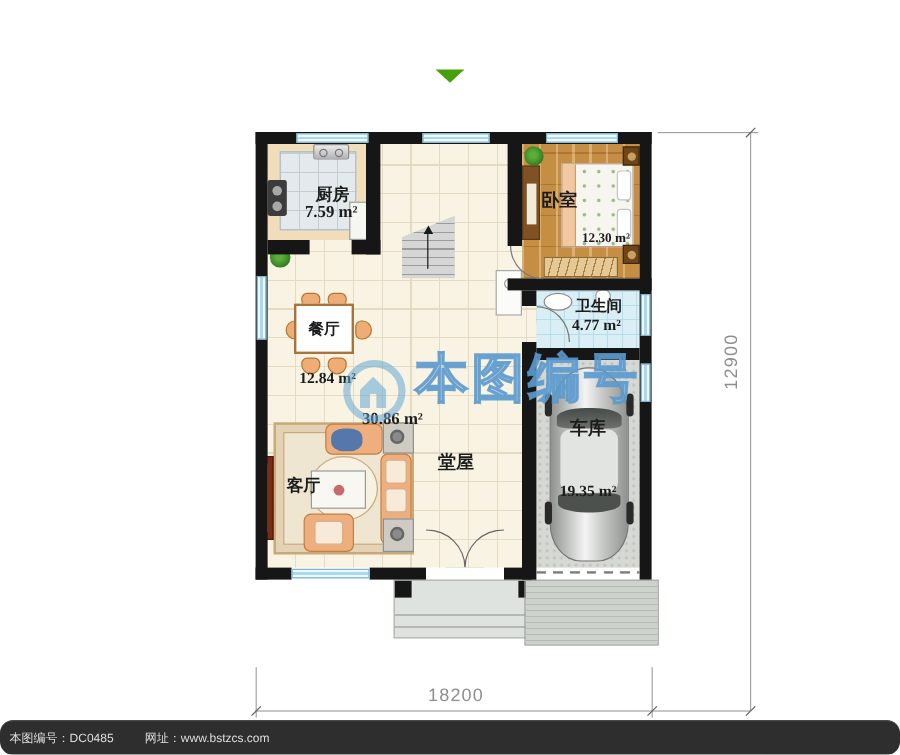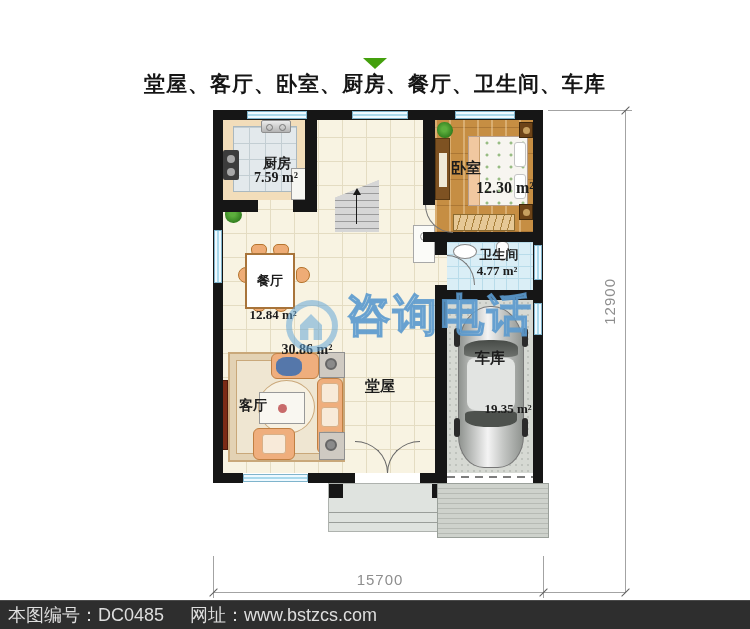--- a/index.html
+++ b/index.html
@@ -103,21 +103,21 @@
               clip-path:polygon(0 100%, 0 42%, 50% 0, 100% 42%, 100% 100%, 62% 100%, 62% 55%, 38% 55%, 38% 100%); }
   .wm-cn { position:absolute; left:68px; top:-2px; font-family:"Liberation Serif", serif;
            font-size:44px; font-weight:bold; letter-spacing:3px;
            color:rgba(125,185,230,.45); -webkit-text-stroke:1.3px rgba(88,152,205,.85); }
   .wm-en { position:absolute; left:71px; top:52px; font-size:13px; font-weight:bold;
            letter-spacing:4px; color:rgba(92,158,210,.85); }
 
   
   .footer { position:absolute; left:0; top:600px; width:750px; height:29px;
             background:var(--footer-bg,#2e2e2e); border-top:1px solid #4a4a4a;
-            display:flex; align-items:center; color:#dedede; font-size:18px; z-index:12; }
+            display:flex; align-items:center; color:#dedede; font-size:10px; z-index:12;border-radius:11px; }
   .footer span { white-space:nowrap; }
   .f-no { margin-left:8px; }
   .f-co { margin-left:26px; }
   .f-ph { margin-left:26px; }
   .f-web { margin-left:26px; }
 
   
   .car { left:243px; top:196px; width:70px; height:162px; z-index:3; }
   .car * { position:absolute; }
   .car-body { left:2px; top:0; width:66px; height:162px; border:1px solid #767676;
@@ -129,21 +129,20 @@
   .car-rearwin { left:9px; top:105px; width:52px; height:16px; background:#4d514d;
                  border-radius:18% 18% 45% 45%; }
   .car-wheel { width:6px; height:19px; background:#2a2a2a; border-radius:3px; }
 </style>
 </head>
 <body>
 
 <div class="page">
 
   <div class="header-pointer"></div>
-  <div class="subtitle">堂屋、客厅、卧室、厨房、餐厅、卫生间、车库</div>
 
   <div class="plan">
 
     <div class="floor-hall"></div>
     <div class="floor-kitchen"></div>
     <div class="floor-kitchen-tile"></div>
     <div class="floor-bedroom"></div>
     <div class="floor-bath"></div>
     <div class="floor-garage"></div>
 
@@ -202,39 +201,39 @@
     <div class="nightstand" style="left:306px;top:12px">
         <i></i>
       </div>
     <div class="nightstand" style="left:306px;top:94px">
         <i></i>
       </div>
     <div style="left:240px;top:104px;width:62px;height:17px;z-index:3;background:#e6c896;border:1px solid #8a6a30;background-image:repeating-linear-gradient(105deg, transparent 0 6px, #a8803c 6px 7px)"></div>
     <div class="arc" style="left:212px;top:95px;width:28px;height:28px;border-left:1px solid #777;border-bottom:1px solid #777;border-radius:0 0 0 100%"></div>
 
     <div class="lbl" style="left:228px;top:50px;width:50px;font-size:15px">卧室</div>
-    <div class="lbl" style="left:250px;top:69px;width:84px;font-size:16px">12.30 m²</div>
+    <div class="lbl" style="left:250px;top:83px;width:84px;font-size:11px">12.30 m²</div>
 
     <div style="left:240px;top:134px;width:24px;height:15px;z-index:3;background:#fff;border:1px solid #888;border-radius:50%"></div>
     <div style="left:283px;top:131px;width:13px;height:20px;z-index:3;background:#fdfdfd;border:1px solid #999;border-radius:45% 45% 50% 50% / 25% 25% 70% 70%"></div>
     <div class="arc" style="left:234px;top:145px;width:28px;height:30px;border-top:1px solid #777;border-right:1px solid #777;border-radius:0 100% 0 0"></div>
     <div class="lbl" style="left:252px;top:138px;width:68px;font-size:13px">卫生间</div>
     <div class="lbl" style="left:252px;top:154px;width:64px;font-size:13px">4.77 m²</div>
 
     <div style="left:200px;top:115px;width:22px;height:38px;z-index:3;background:#fbfbf8;border:1px solid #a8a8a8">
       <i style="left:6px;top:6px;width:9px;height:9px;border-radius:50%;border:1px solid #999;position:absolute"></i>
     </div>
 
     <div class="chair" style="left:38px;top:134px"></div>
     <div class="chair" style="left:60px;top:134px"></div>
     <div class="chair" style="left:38px;top:188px"></div>
     <div class="chair" style="left:60px;top:188px"></div>
     <div class="chair" style="left:24px;top:158px;transform:rotate(90deg)"></div>
     <div class="chair" style="left:82px;top:158px;transform:rotate(-90deg)"></div>
-    <div style="left:32px;top:143px;width:50px;height:56px;z-index:3;background:#fff;border:2px solid #a8743a;display:flex;align-items:center;justify-content:center">
+    <div style="left:32px;top:143px;width:50px;height:42px;z-index:3;background:#fff;border:2px solid #a8743a;display:flex;align-items:center;justify-content:center">
       <span class="lbl" style="position:static;font-size:13px">餐厅</span>
     </div>
     <div class="lbl" style="left:20px;top:198px;width:80px;font-size:13px">12.84 m²</div>
 
     <div style="left:15px;top:242px;width:117px;height:110px;z-index:3;background:#e3d2b4;border:2px solid #c9a87a">
       <i style="left:6px;top:6px;width:101px;height:94px;border:1px solid #c9a87a;position:absolute;background:#efe6d2"></i>
       <i style="left:28px;top:26px;width:57px;height:54px;border:1px solid #caa87a;border-radius:50%;position:absolute;background:#f7f1e2"></i>
     </div>
     <div style="left:2px;top:270px;width:13px;height:70px;z-index:3;background:#7c2b16;border:1px solid #4e1a0c">
       <i style="left:4px;top:6px;width:3px;height:56px;background:#d9b44a;position:absolute"></i>
@@ -253,65 +252,65 @@
     <div class="side-table" style="left:106px;top:322px;width:26px;height:28px">
       <i class="lamp" style="left:5px;top:6px;position:absolute"></i>
     </div>
     <div class="sofa" style="left:40px;top:318px;width:42px;height:32px">
       <i class="cushion" style="left:8px;top:5px;width:24px;height:20px;position:absolute"></i>
     </div>
     <div style="left:46px;top:282px;width:46px;height:32px;z-index:3;background:#f9f7f1;border:1px solid #999">
       <i style="left:18px;top:11px;width:9px;height:9px;border-radius:50%;background:#c86a6a;position:absolute"></i>
     </div>
 
-    <div class="lbl" style="left:44px;top:232px;width:100px;font-size:14px">30.86 m²</div>
+    <div class="lbl" style="left:64px;top:232px;width:100px;font-size:14px">30.86 m²</div>
     <div class="lbl" style="left:137px;top:268px;width:60px;font-size:15px">堂屋</div>
     <div class="lbl" style="left:18px;top:288px;width:44px;font-size:14px">客厅</div>
 
     <div class="arc" style="left:142px;top:331px;width:33px;height:32px;border-top:1px solid #666;border-right:1px solid #666;border-radius:0 100% 0 0"></div>
     <div class="arc" style="left:174px;top:331px;width:33px;height:32px;border-top:1px solid #666;border-left:1px solid #666;border-radius:100% 0 0 0"></div>
 
     <div class="car">
       <div class="car-body"></div>
       <div class="car-wheel" style="left:-2px;top:22px"></div>
       <div class="car-wheel" style="left:66px;top:22px"></div>
       <div class="car-wheel" style="left:-2px;top:112px"></div>
       <div class="car-wheel" style="left:66px;top:112px"></div>
       <div class="car-windshield"></div>
       <div class="car-roof"></div>
       <div class="car-rearwin"></div>
     </div>
     <div class="lbl" style="left:240px;top:240px;width:74px;font-size:15px;z-index:6">车库</div>
-    <div class="lbl" style="left:258px;top:292px;width:74px;font-size:13px;z-index:6">19.35 m²</div>
+    <div class="lbl" style="left:240px;top:292px;width:74px;font-size:13px;z-index:6">19.35 m²</div>
   </div>
 
   <div class="porch">
     <div class="jamb" style="left:0"></div>
     <div class="jamb" style="left:103px"></div>
     <div class="step" style="top:28px"></div>
     <div class="step" style="top:38px"></div>
   </div>
   <div class="ramp"></div>
 
   <div class="dim" style="left:625px;top:110px;width:1px;height:482px"></div>
   <div class="dim" style="left:548px;top:110px;width:84px;height:1px"></div>
   <div class="dim" style="left:213px;top:592px;width:412px;height:1px"></div>
   <div class="dim" style="left:213px;top:556px;width:1px;height:42px"></div>
   <div class="dim" style="left:543px;top:556px;width:1px;height:42px"></div>
   <div class="dim-tick" style="left:208px;top:592px"></div>
   <div class="dim-tick" style="left:538px;top:592px"></div>
   <div class="dim-tick" style="left:620px;top:592px"></div>
   <div class="dim-tick" style="left:620px;top:110px"></div>
   <div class="dim-label vert" style="left:601px;top:278px">12900</div>
-  <div class="dim-label" style="left:330px;top:571px;width:100px;text-align:center">15700</div>
+  <div class="dim-label" style="left:330px;top:571px;width:100px;text-align:center">18200</div>
 
   <div class="watermark">
     <div class="wm-ring"></div>
     <div class="wm-glyph"></div>
-    <div class="wm-cn">咨询电话</div>
+    <div class="wm-cn">本图编号</div>
   </div>
 
   <div class="footer">
     <span class="f-no">本图编号：DC0485</span>
     <span class="f-web">网址：www.bstzcs.com</span>
   </div>
 
 </div>
 
 </body></html>

